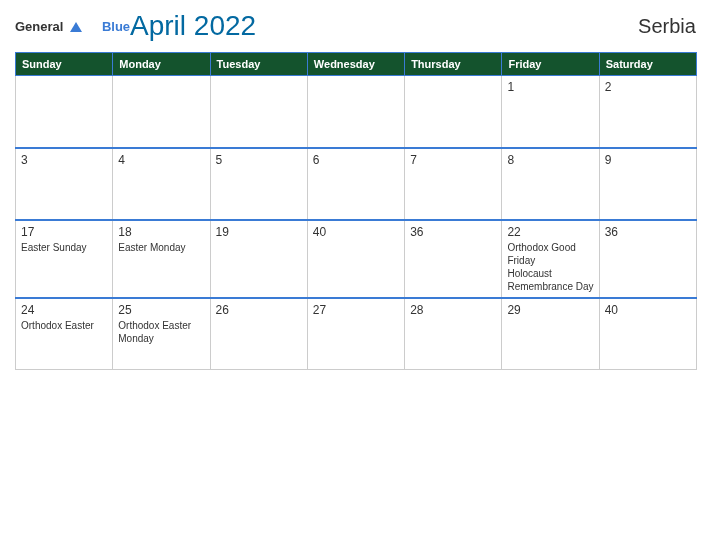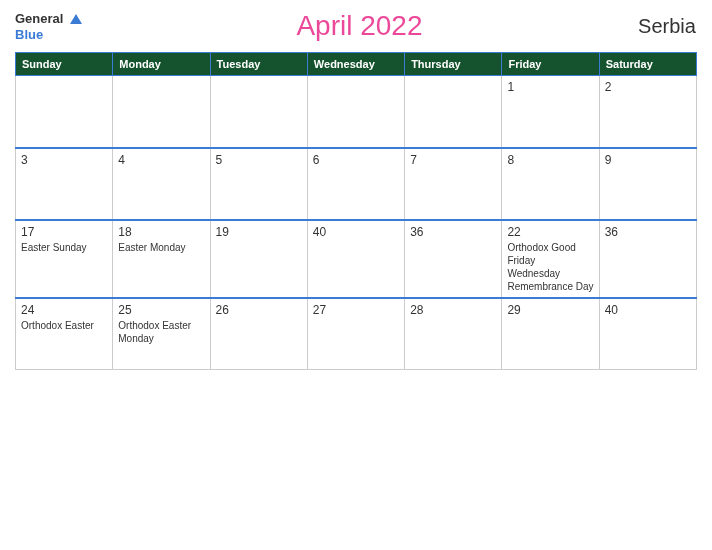--- a/index.html
+++ b/index.html
@@ -17,22 +17,23 @@
       padding: 10px 15px;
     }
     .header {
       display: flex;
       align-items: center;
       justify-content: space-between;
       margin-bottom: 10px;
     }
     .logo {
       display: flex;
-      flex-direction: column;
+      flex-direction: row;
       line-height: 1;
+      gap: 20px;
     }
     .logo-general {
       font-size: 13px;
       font-weight: bold;
       color: #333;
     }
     .logo-blue {
       font-size: 13px;
       font-weight: bold;
       color: #3a7bd5;
@@ -43,22 +44,22 @@
       height: 0;
       border-left: 6px solid transparent;
       border-right: 6px solid transparent;
       border-bottom: 10px solid #3a7bd5;
       margin-left: 2px;
       vertical-align: middle;
     }
     .title {
       font-size: 28px;
       font-weight: normal;
-      color: #ec4899;
-      text-align: center;
+      color: #0369a1;
+      text-align: left;
       flex: 1;
     }
     .country {
       font-size: 20px;
       color: #333;
       min-width: 60px;
       text-align: center;
     }
     .calendar {
       width: 100%;
@@ -179,21 +180,21 @@
           </td>
           <td>
             <span class="day-num">40</span>
           </td>
           <td>
             <span class="day-num">36</span>
           </td>
           <td>
             <span class="day-num">22</span>
             <div class="event">Orthodox Good Friday</div>
-            <div class="event">Wednesday Remembrance Day</div>
+            <div class="event">Holocaust Remembrance Day</div>
           </td>
           <td>
             <span class="day-num">36</span>
           </td>
         </tr>
         <tr class="row-border">
           <td>
             <span class="day-num">24</span>
             <div class="event">Orthodox Easter</div>
           </td>

